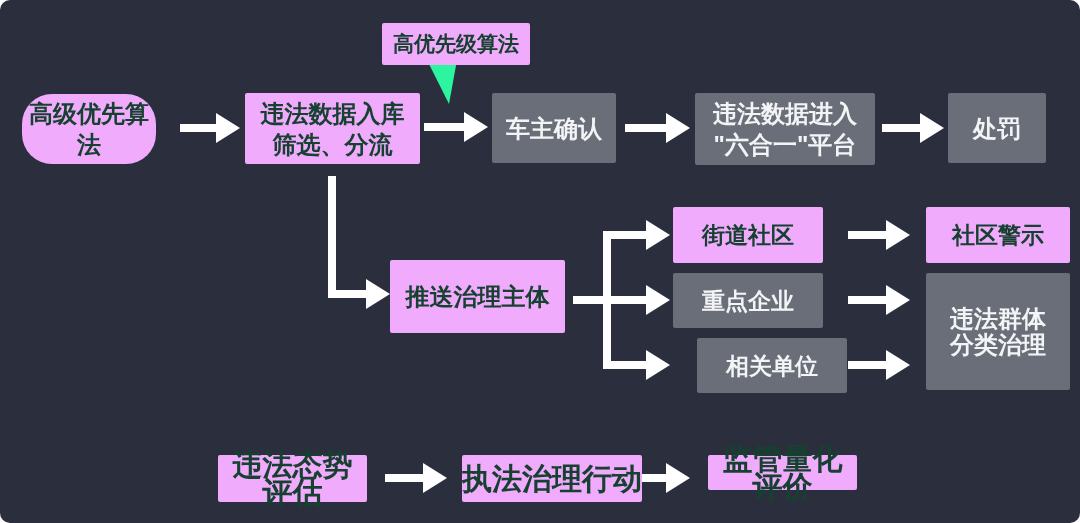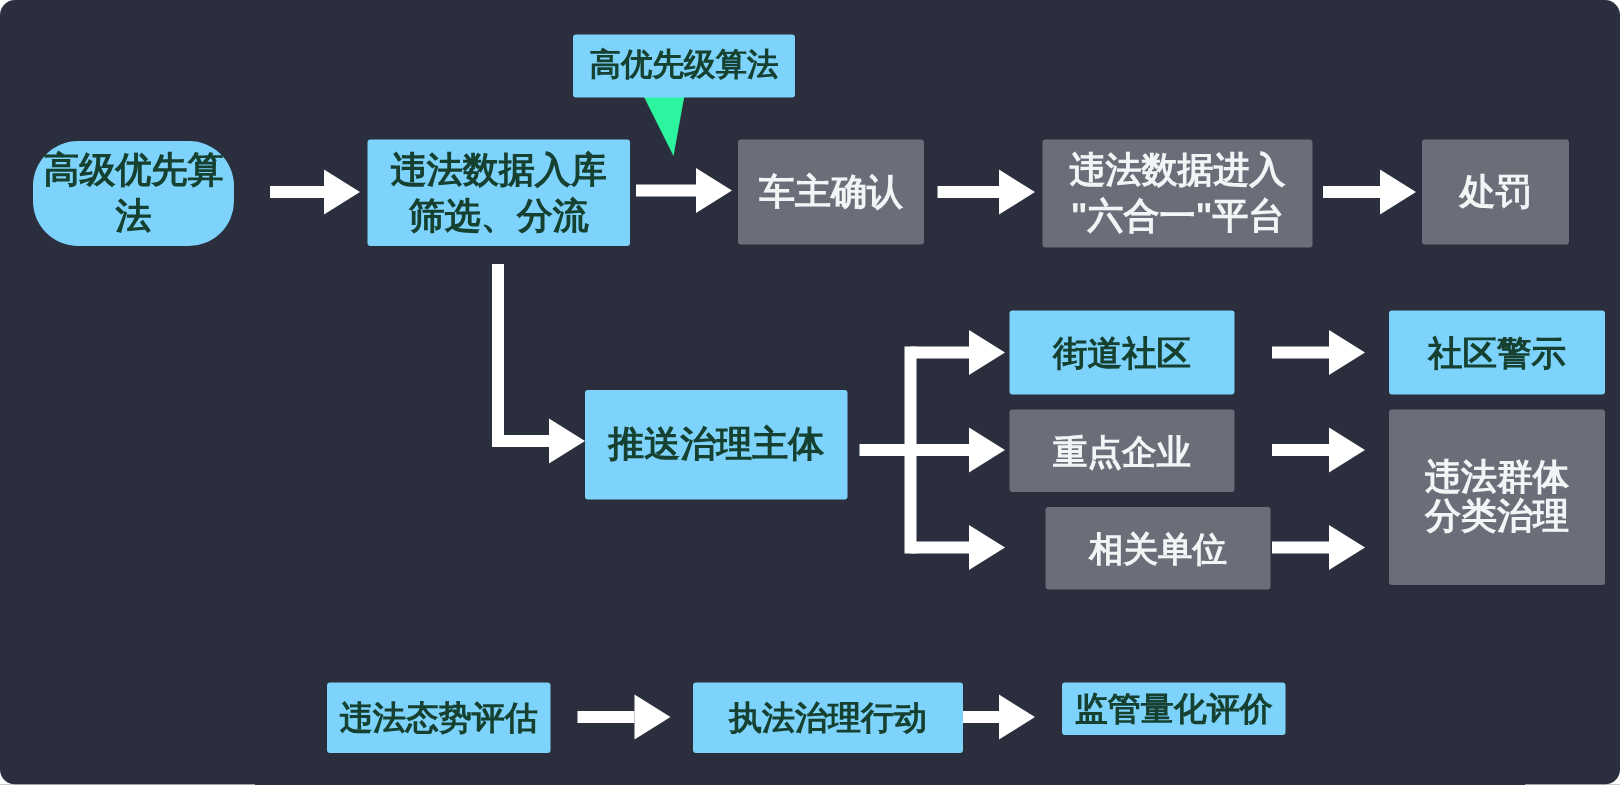--- a/index.html
+++ b/index.html
@@ -7,25 +7,25 @@
     position:relative;width:1080px;height:523px;overflow:hidden;
     background:#2b2f3d;border-radius:10px;
     font-family:"Liberation Sans","DejaVu Sans",sans-serif;
   }
   .layer{position:absolute;left:0;top:0;width:1080px;height:523px;}
   .node{
     position:absolute;display:flex;align-items:center;justify-content:center;
     text-align:center;font-weight:bold;white-space:pre-line;border-radius:2px;
     box-sizing:border-box;
   }
-  .green{background:#7dd3fc;color:#16402f;}
+  .green{background:#f0abfc;color:#16402f;}
   .gray{background:#6a6e79;color:#f3f4f6;}
   .fs24{font-size:24px;line-height:31px;}
   .fs23{font-size:23px;line-height:30px;}
-  .fs22{font-size:22px;line-height:28px;}
+  .fs22{font-size:30px;line-height:28px;}
   .fs21{font-size:21px;line-height:26px;}
   .group-lines{line-height:26px;}
   
   .b-priority   {left:22px;  top:94px;  width:134px; height:70px;border-radius:30px;}
   .b-intake     {left:245px;top:93px;  width:175px; height:71px;}
   .b-owner      {left:492px;top:93px;  width:124px; height:70px;}
   .b-sixinone   {left:695px;top:93px;  width:180px; height:72px;}
   .b-punish     {left:948px;top:93px;  width:98px;  height:70px;}
   .b-callout    {left:382px;top:23px;  width:148px; height:42px;}
   .b-push       {left:390px;top:260px; width:175px; height:73px;}

